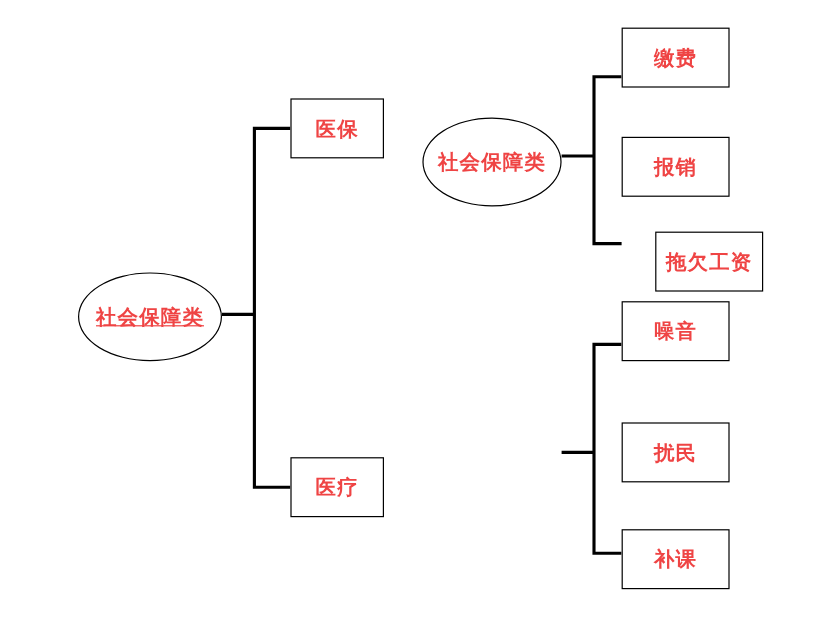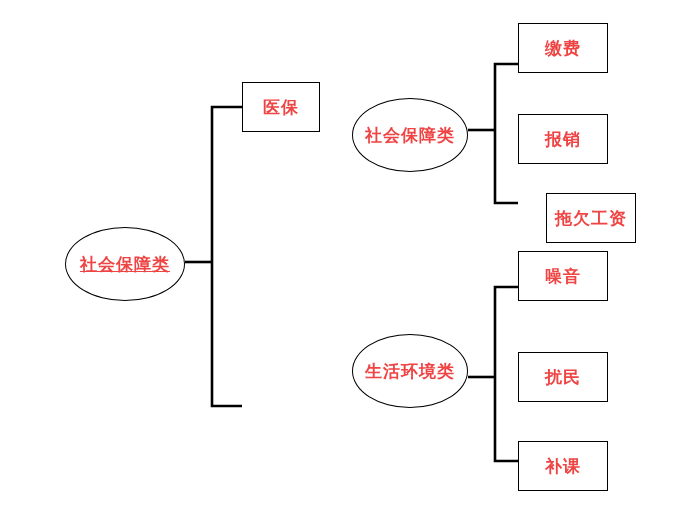--- a/index.html
+++ b/index.html
@@ -82,26 +82,26 @@
     <path d="M518 287 H495 V461 H518" fill="none" stroke="#000000" stroke-width="2.6"></path>
   </svg>
 
   <div class="node ellipse-node e-root">
     <span>社会保障类</span>
   </div>
 
   <div class="node rect-node b-left b-l0">
     <span>医保</span>
   </div>
+  <div class="node rect-node b-left b-l3">
+    <span>医疗</span>
+  </div>
 
   <div class="node ellipse-node e-life">
     <span>社会保障类</span>
-  </div>
-  <div class="node ellipse-node e-env">
-    <span>生活环境类</span>
   </div>
 
   <div class="node rect-node b-right b-r0">
     <span>缴费</span>
   </div>
   <div class="node rect-node b-right b-r1">
     <span>报销</span>
   </div>
   <div class="node rect-node b-right b-r2">
     <span>拖欠工资</span>

